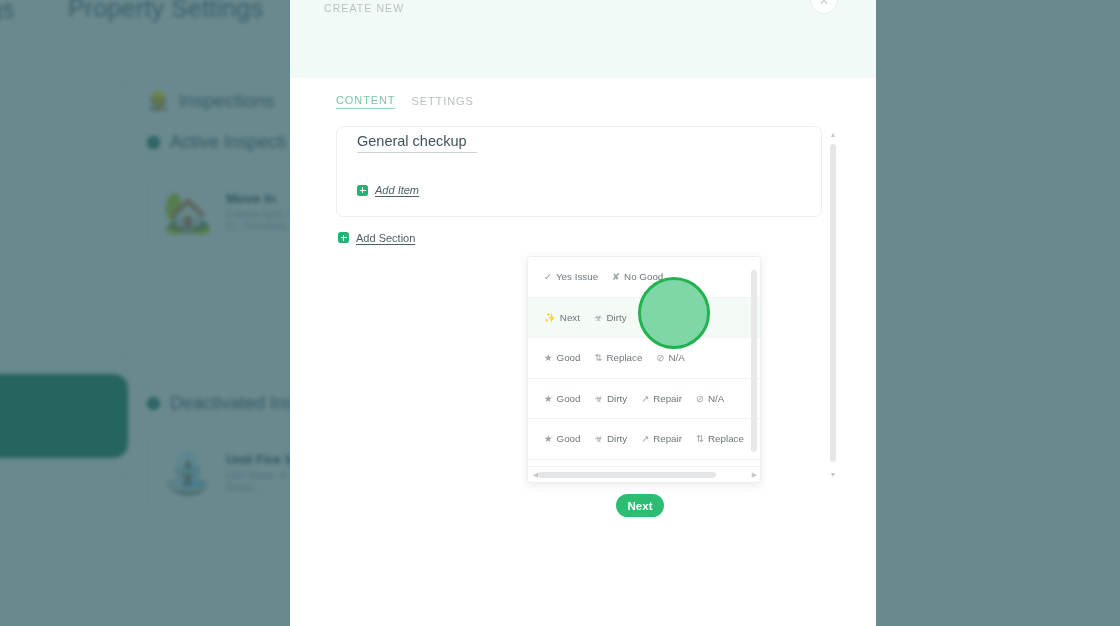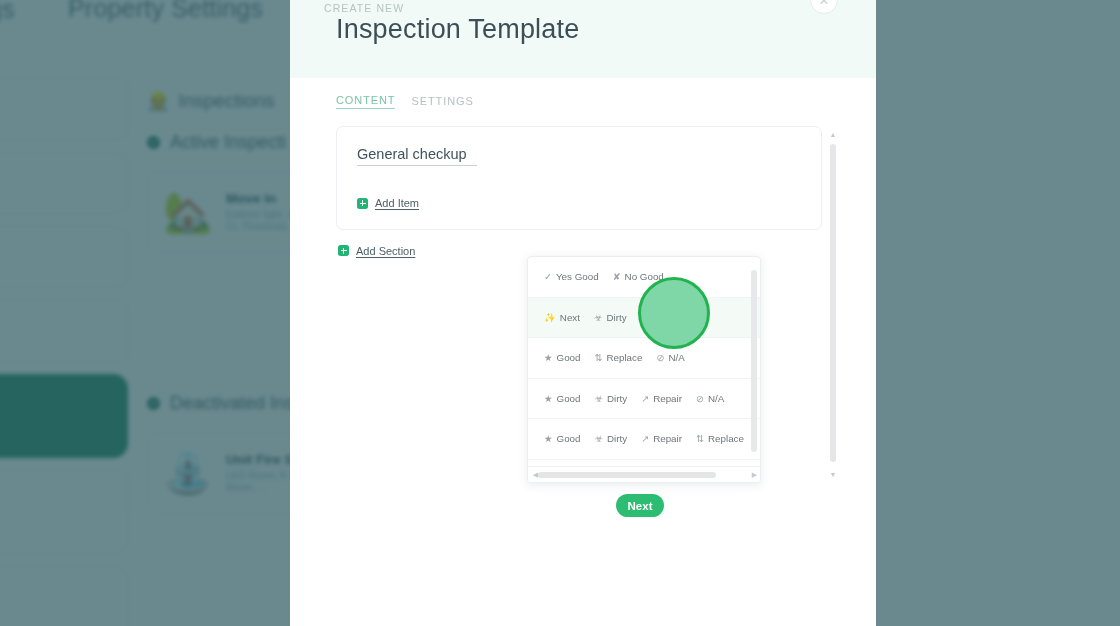--- a/index.html
+++ b/index.html
@@ -272,21 +272,21 @@
   }
 
   
   .section-card {
     position: relative;
     margin-top: 12px;
     width: 486px;
     border: 1px solid #eceff1;
     border-radius: 7px;
     background: #ffffff;
-    padding: 18px 20px 16px 20px;
+    padding: 5px 20px 16px 20px;
   }
   .section-title {
     display: inline-block;
     font-size: 14.5px;
     color: #3f535c;
     border-bottom: 1px solid #c9d3d6;
     padding-bottom: 3px;
     margin-bottom: 17px;
     min-width: 120px;
   }
@@ -322,20 +322,21 @@
     color: #7f8c93;
     cursor: pointer;
   }
 
   .add-link {
     display: inline-flex;
     align-items: center;
     gap: 7px;
     margin-top: 14px;
     cursor: pointer;
+    font-style: italic;
   }
   .add-square {
     width: 11px; height: 11px;
     border-radius: 2.5px;
     background: #21b573;
     position: relative;
     flex: 0 0 auto;
   }
   .add-square::before,
   .add-square::after {
@@ -605,21 +606,20 @@
       </div>
     </div>
   </div>
 
   <div class="dim-overlay"></div>
 
   <div class="modal">
 
     <div class="modal-header">
       <div class="modal-eyebrow">CREATE NEW</div>
-      <div class="modal-title">Inspection Template</div>
       <div class="modal-close">✕</div>
     </div>
 
     <div class="modal-body">
 
       <div class="tabs">
         <div class="tab active">CONTENT</div>
         <div class="tab">SETTINGS</div>
       </div>
 
@@ -651,21 +651,21 @@
 
     <button class="next-btn">Next</button>
   </div>
 
   <div class="dropdown">
     <div class="dd-list">
 
       <div class="dd-option">
         <span class="dd-choice">
           <span class="dd-ic">✓</span>
-          <span class="dd-lbl">Yes Good</span>
+          <span class="dd-lbl">Yes Issue</span>
         </span>
         <span class="dd-choice">
           <span class="dd-ic">✘</span>
           <span class="dd-lbl">No Good</span>
         </span>
       </div>
 
       <div class="dd-option highlight">
         <span class="dd-choice">
           <span class="dd-ic">✨</span>

